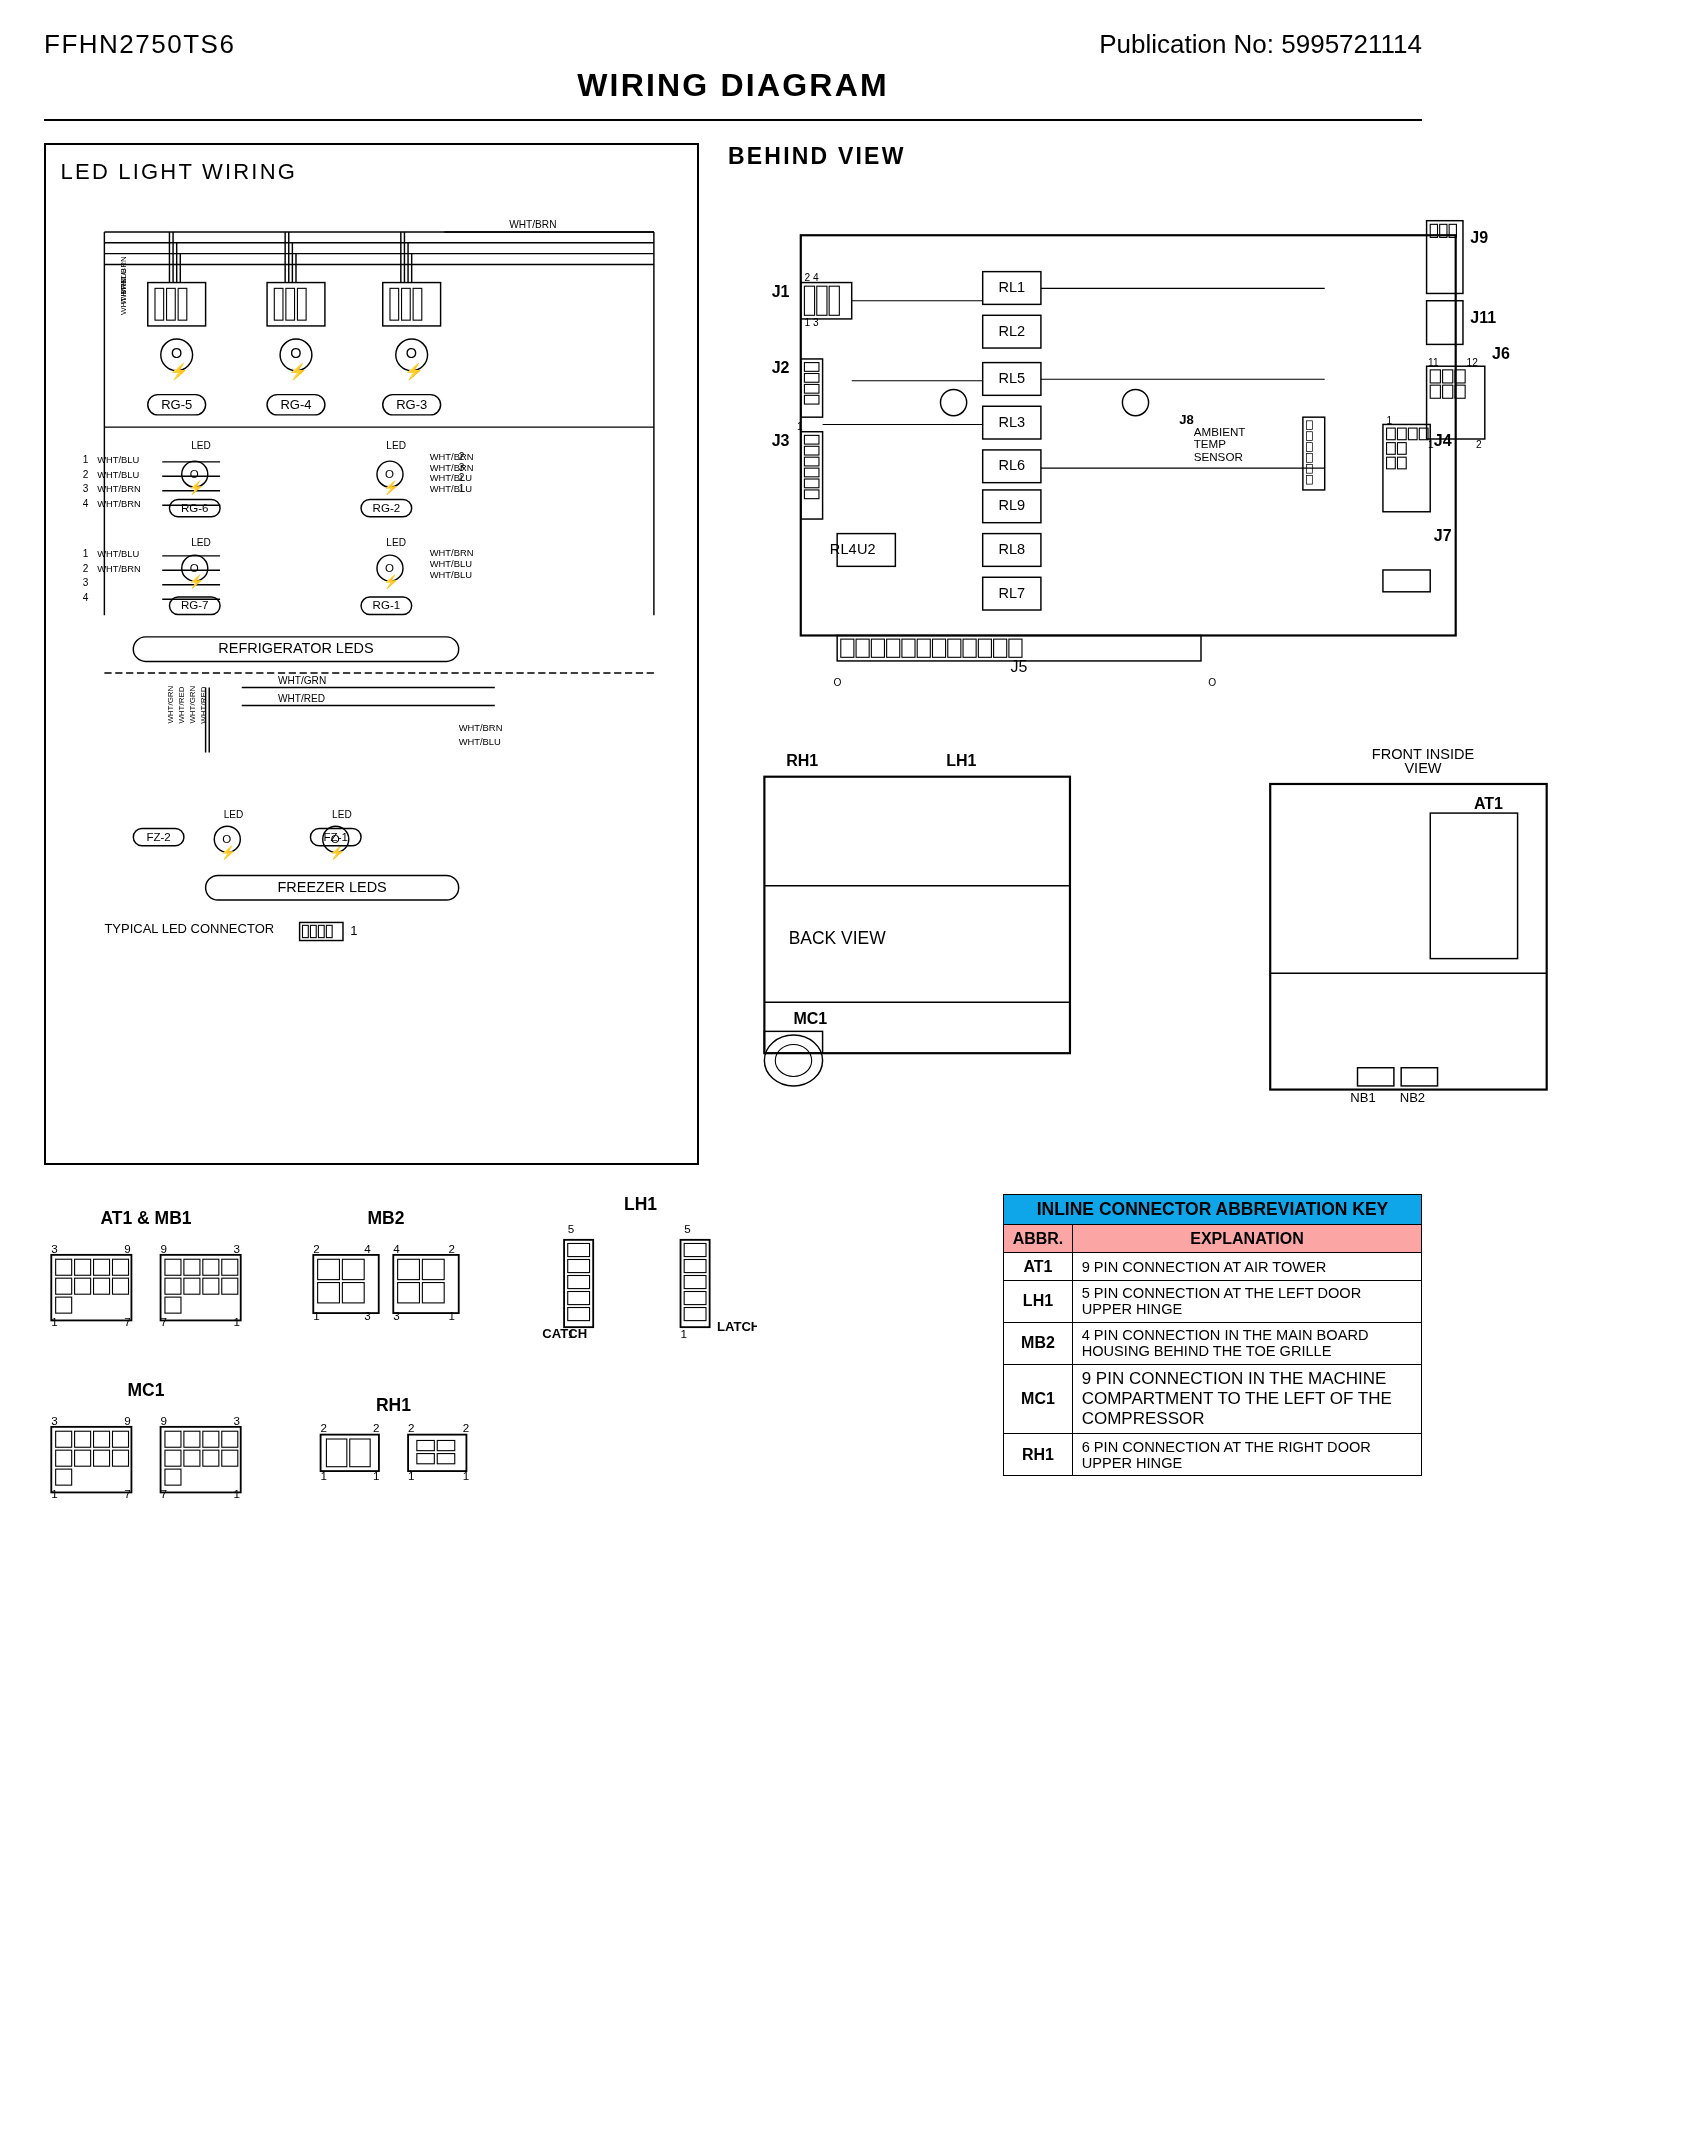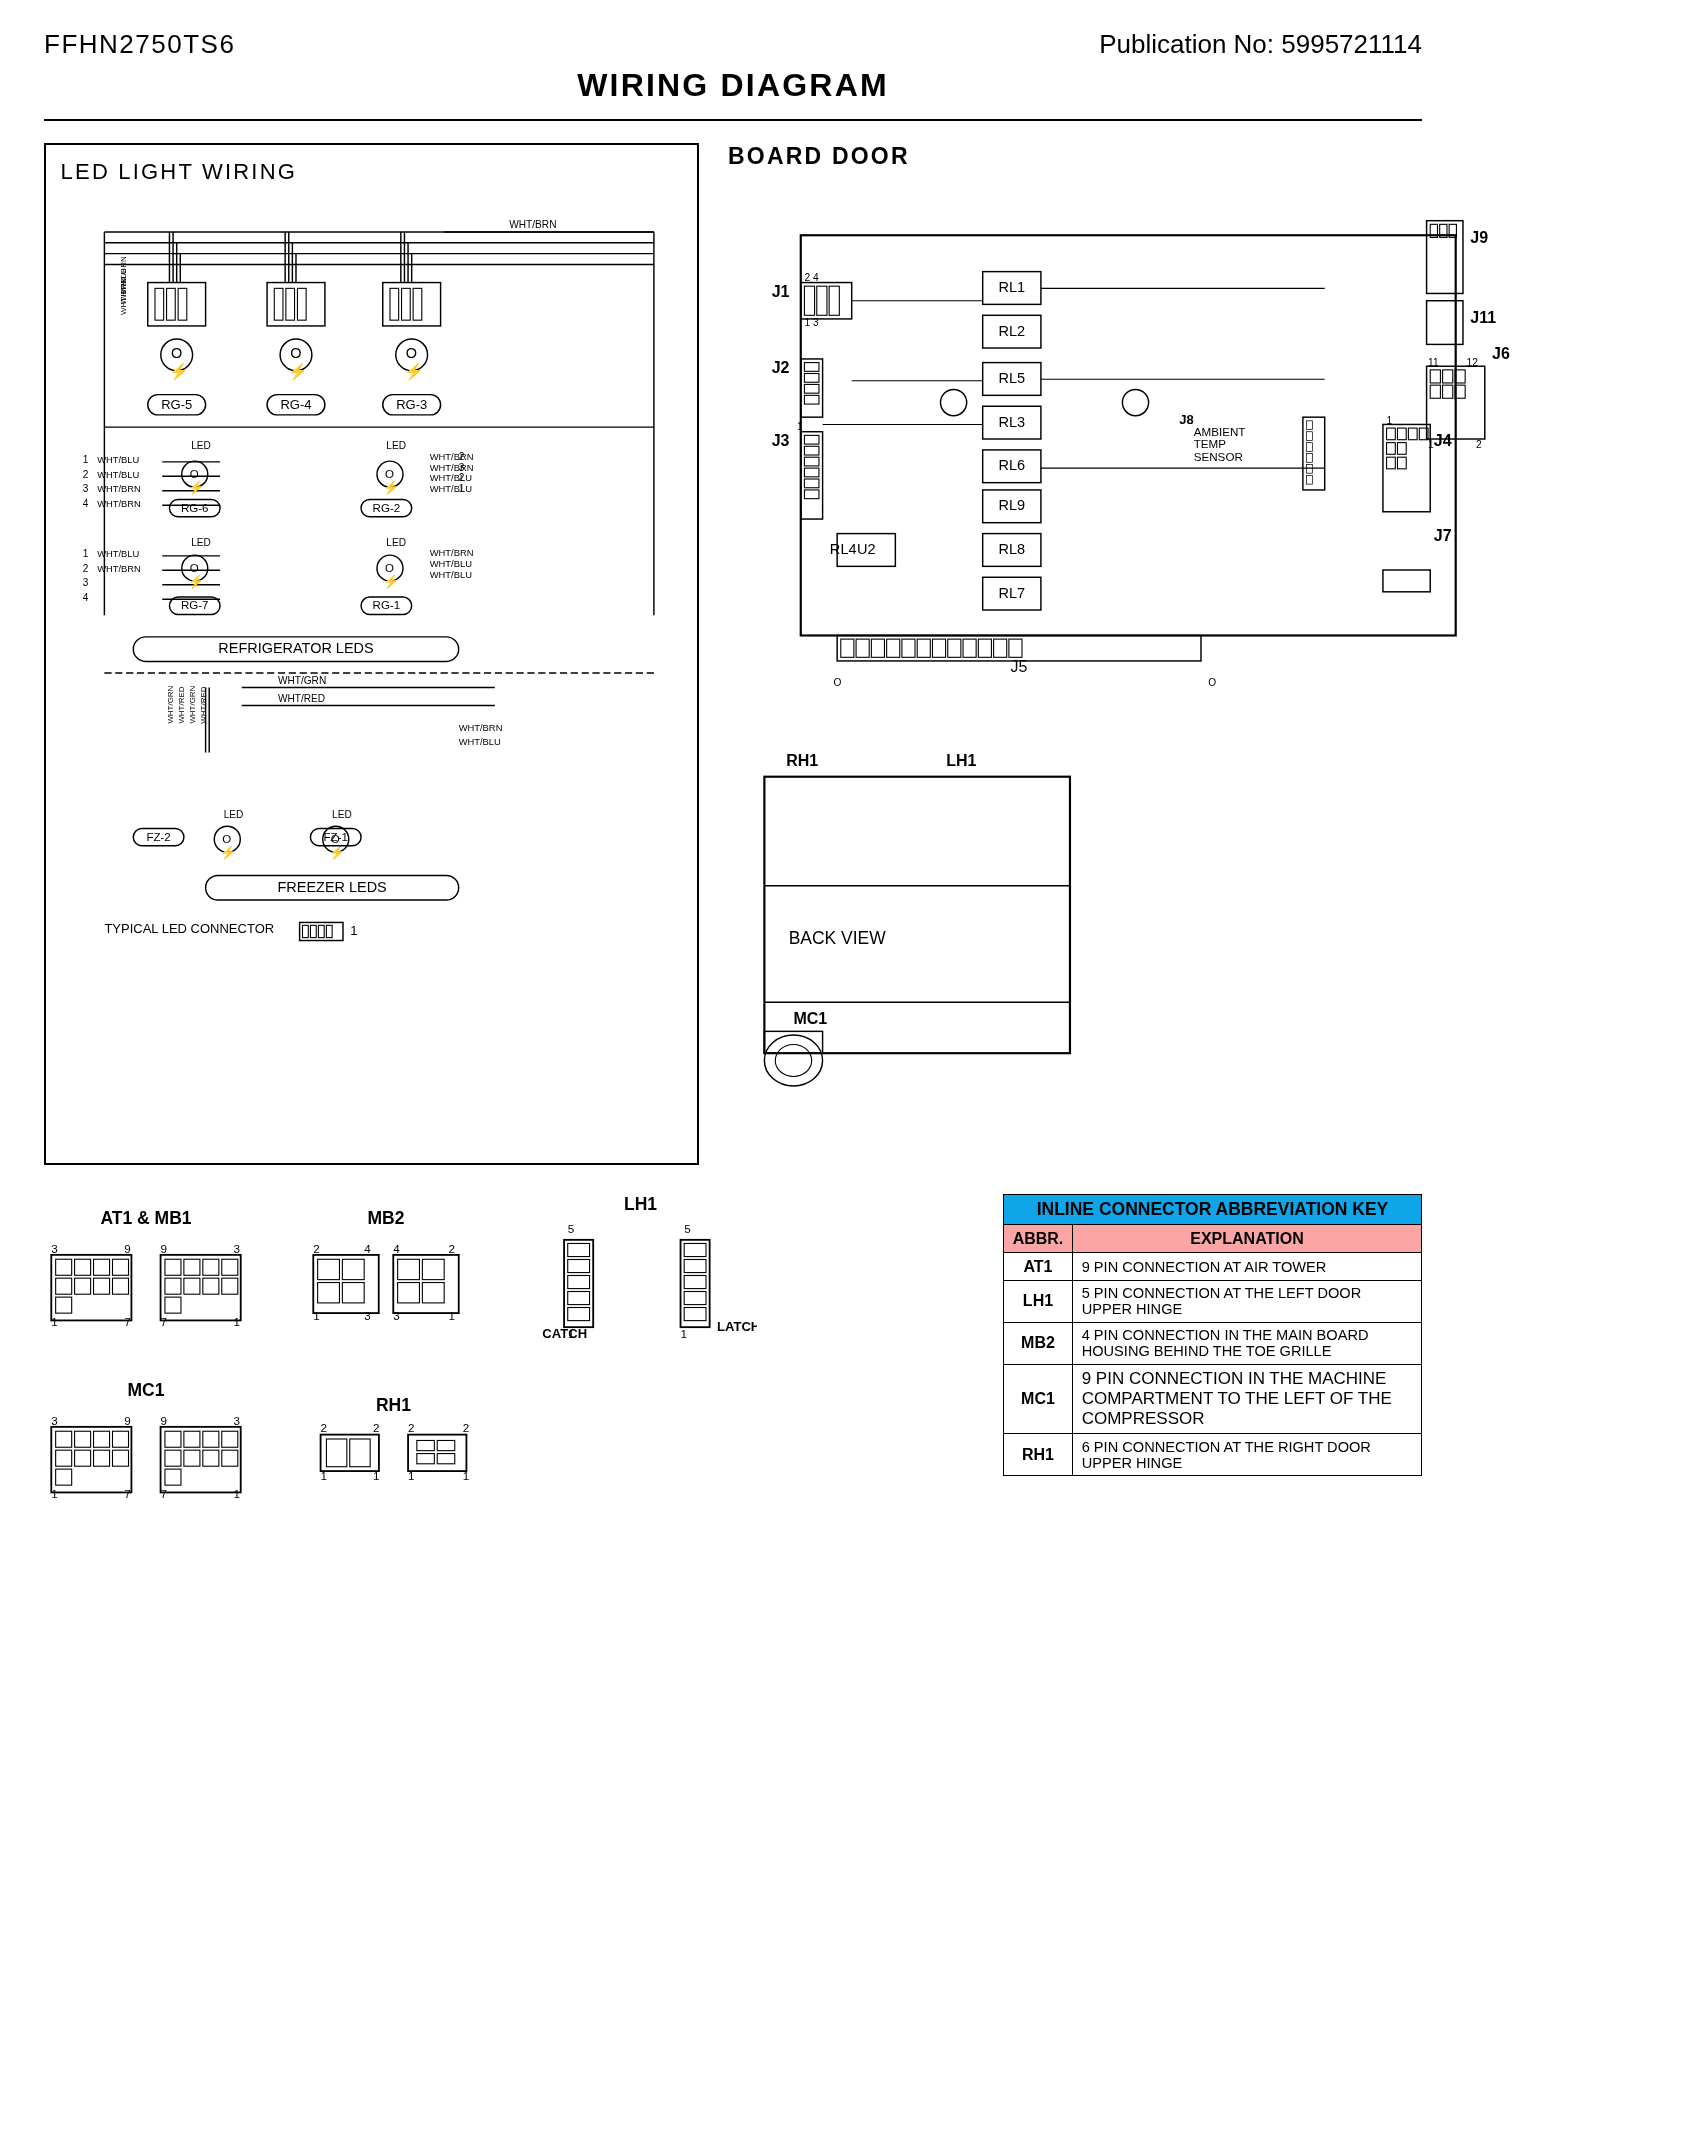--- a/index.html
+++ b/index.html
@@ -377,21 +377,21 @@
 
         <line x1="60" y1="300" x2="820" y2="300" stroke="#000" stroke-width="1.5"></line>
         <line x1="820" y1="30" x2="820" y2="560" stroke="#000" stroke-width="2"></line>
         <line x1="60" y1="30" x2="60" y2="560" stroke="#000" stroke-width="2"></line>
       </svg>
     </div>
 
     <div class="right-panel">
 
       <div class="board-view-section">
-        <div class="board-view-title">BOARD DOOR</div>
+        <div class="board-view-title">BEHIND VIEW</div>
 
         <svg width="946" height="524" viewBox="0 0 1300 720" xmlns="http://www.w3.org/2000/svg">
 
           <rect x="100" y="80" width="900" height="550" fill="none" stroke="#000" stroke-width="3"></rect>
 
           <rect x="960" y="60" width="50" height="100" fill="none" stroke="#000" stroke-width="2"></rect>
           <rect x="965" y="65" width="10" height="18" fill="none" stroke="#000" stroke-width="1.5"></rect>
           <rect x="978" y="65" width="10" height="18" fill="none" stroke="#000" stroke-width="1.5"></rect>
           <rect x="991" y="65" width="10" height="18" fill="none" stroke="#000" stroke-width="1.5"></rect>
           <text x="1020" y="90" font-size="22" font-weight="bold">J9</text>
@@ -543,20 +543,39 @@
             <text x="150" y="280" font-size="24" text-anchor="middle">BACK VIEW</text>
 
             <rect x="50" y="400" width="80" height="30" fill="none" stroke="#000" stroke-width="2"></rect>
             <text x="90" y="390" font-size="22" font-weight="bold">MC1</text>
 
             <ellipse cx="90" cy="440" rx="40" ry="35" fill="none" stroke="#000" stroke-width="2"></ellipse>
             <ellipse cx="90" cy="440" rx="25" ry="22" fill="none" stroke="#000" stroke-width="1.5"></ellipse>
           </svg>
         </div>
 
+        <div style="flex:1; position:relative;">
+          <svg width="422" height="379" viewBox="0 0 580 520" xmlns="http://www.w3.org/2000/svg">
+
+            <text x="290" y="25" font-size="20" text-anchor="middle">FRONT INSIDE</text>
+            <text x="290" y="45" font-size="20" text-anchor="middle">VIEW</text>
+
+            <rect x="80" y="60" width="380" height="420" fill="none" stroke="#000" stroke-width="3"></rect>
+
+            <line x1="80" y1="320" x2="460" y2="320" stroke="#000" stroke-width="2"></line>
+
+            <rect x="300" y="100" width="120" height="200" fill="none" stroke="#000" stroke-width="2"></rect>
+            <text x="360" y="95" font-size="22" font-weight="bold">AT1</text>
+
+            <rect x="200" y="450" width="50" height="25" fill="none" stroke="#000" stroke-width="2"></rect>
+            <text x="190" y="497" font-size="18">NB1</text>
+            <rect x="260" y="450" width="50" height="25" fill="none" stroke="#000" stroke-width="2"></rect>
+            <text x="258" y="497" font-size="18">NB2</text>
+          </svg>
+        </div>
 
       </div>
     </div>
   </div>
 
   <div class="bottom-section">
 
     <div class="connector-diagrams">
 
       <div class="connector-row">

